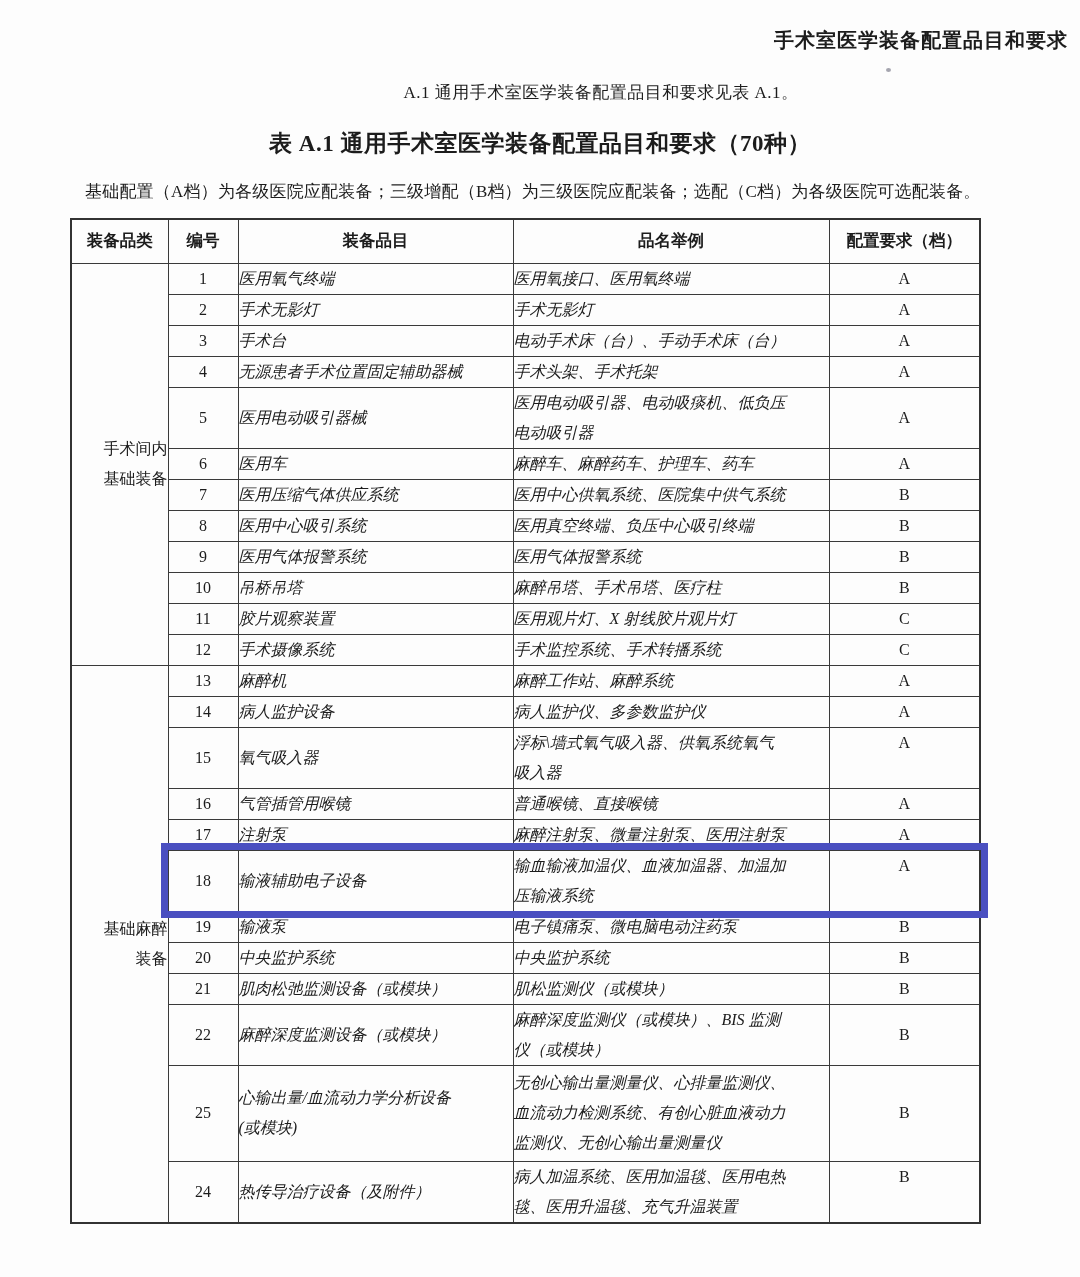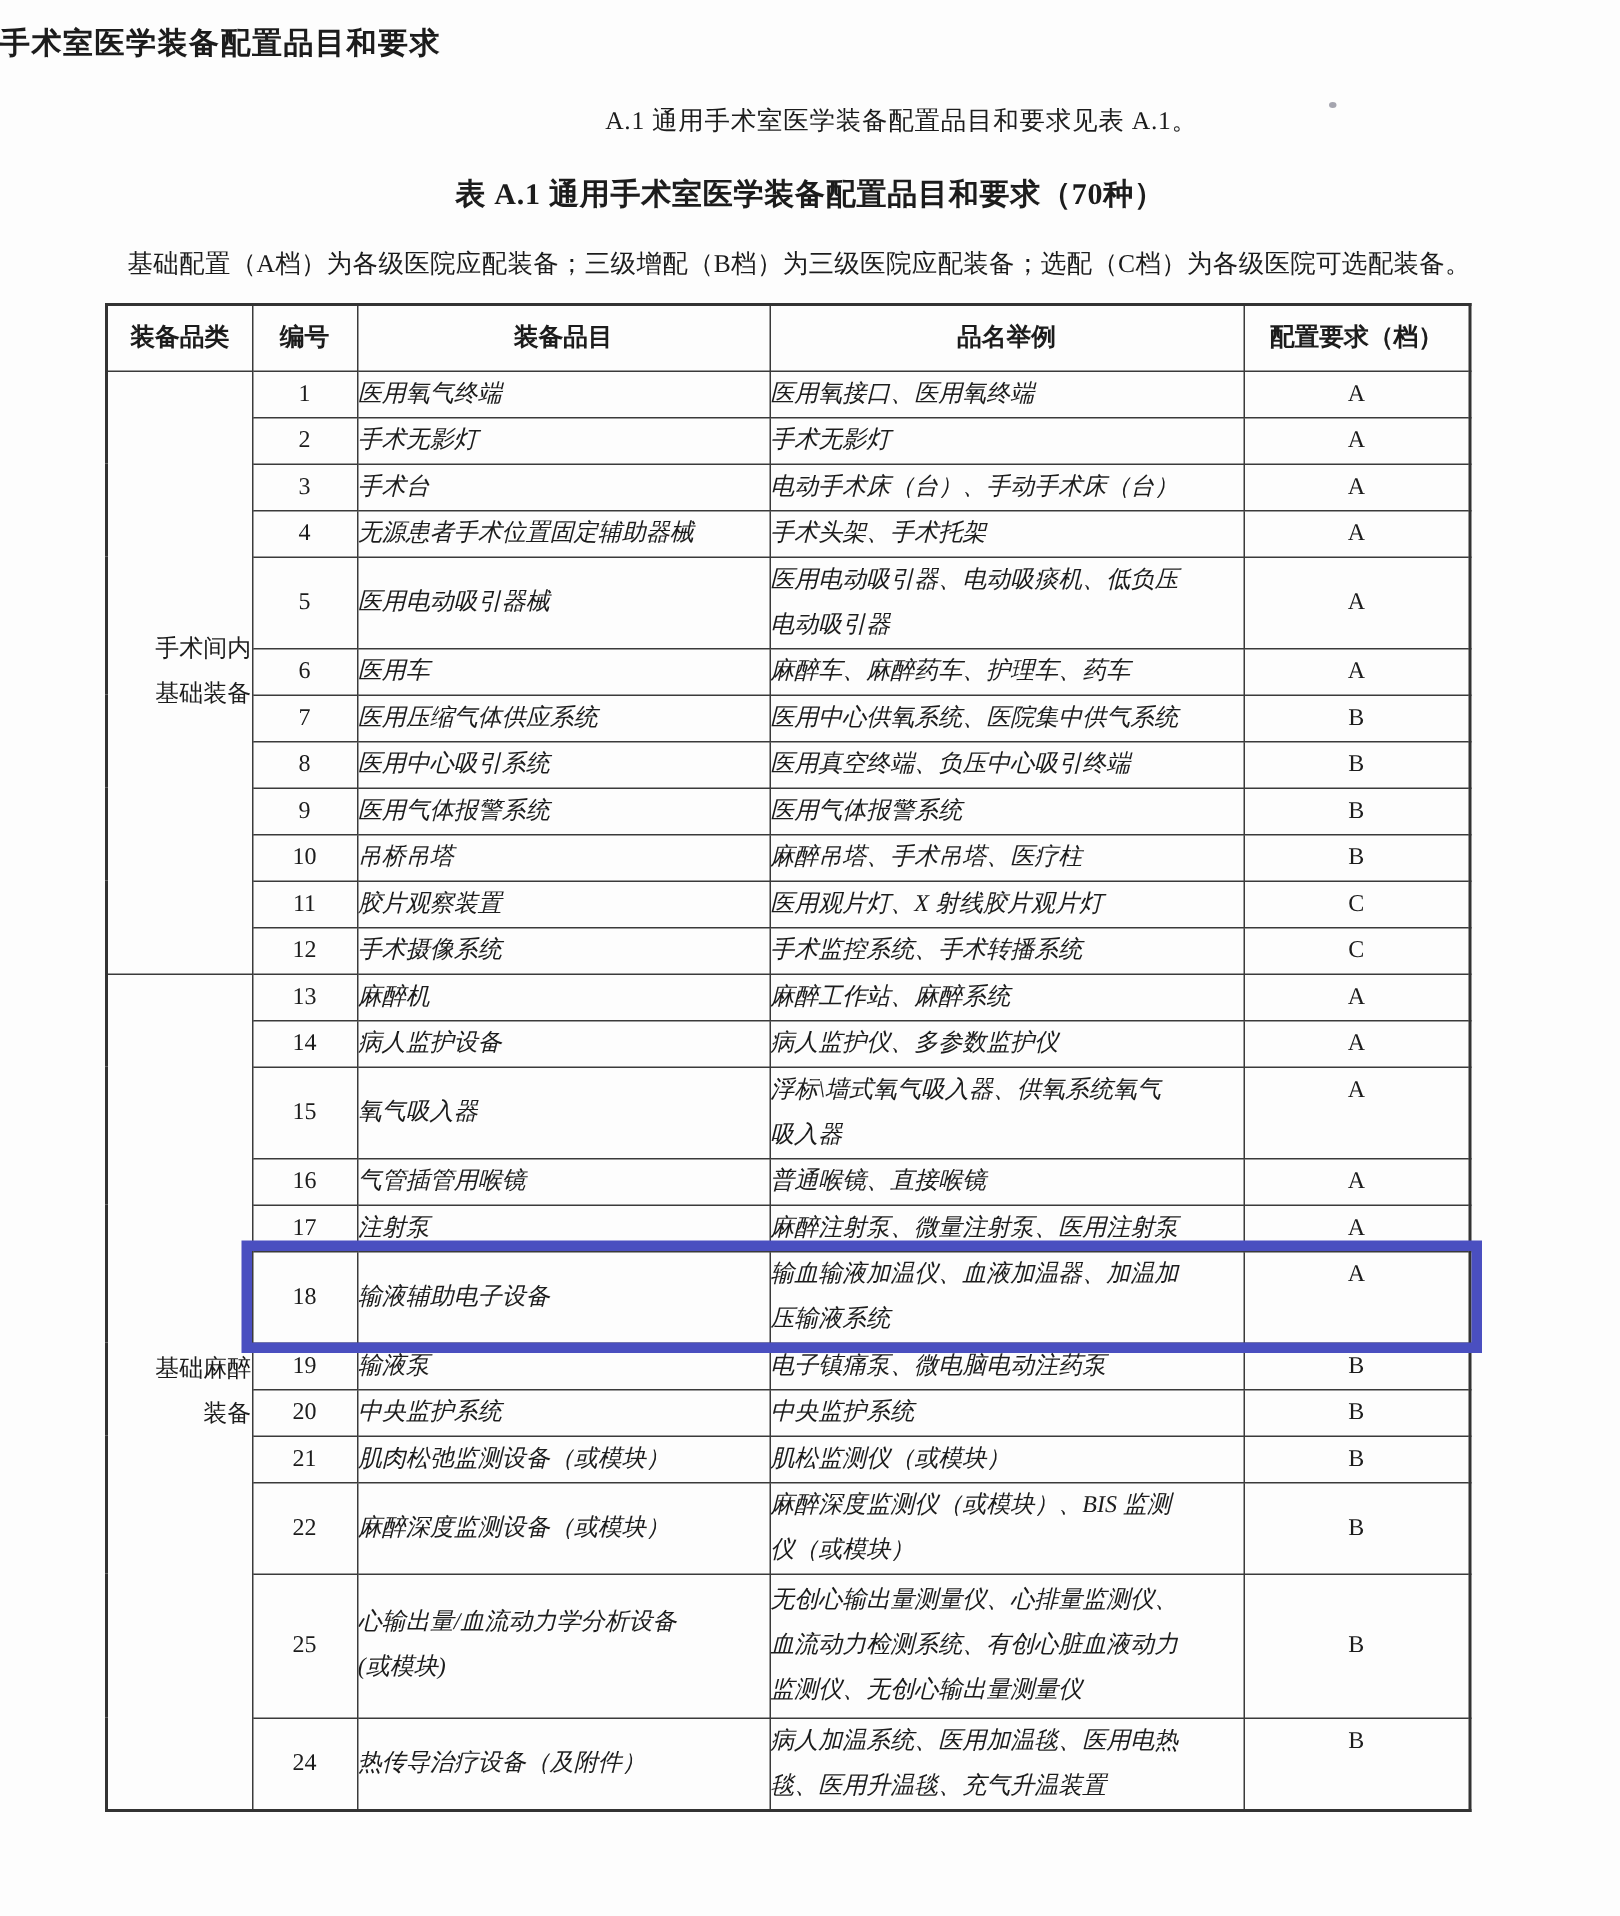--- a/index.html
+++ b/index.html
@@ -6,35 +6,35 @@
   html, body { margin: 0; padding: 0; }
   body {
     width: 1080px; height: 1277px;
     background: #fdfdfd;
     font-family: "Liberation Serif", "DejaVu Serif", serif;
     color: #1c1c1c;
     position: relative;
     overflow: hidden;
   }
   .doc-title {
-    margin: 0; padding-top: 15px;
-    text-align: left;
+    margin: 12px; padding-top: 15px;
+    text-align: right;
     font-size: 20px; font-weight: bold;
     letter-spacing: 1px;
   }
   .intro {
     margin: 27px 0 0 122px;
     font-size: 17px;
     letter-spacing: 0.5px;
     text-align: center;
   }
   .table-caption {
     margin: 24px 0 0 0;
     text-align: center;
-    font-size: 20px; font-weight: bold;
+    font-size: 23px; font-weight: bold;
     letter-spacing: 0.5px;
   }
   .note {
     margin: 21px 0 0 85px;
     font-size: 17px;
     letter-spacing: 0.2px;
   }
   .table-wrap {
     position: relative;
     margin: 15px 0 0 70px;

